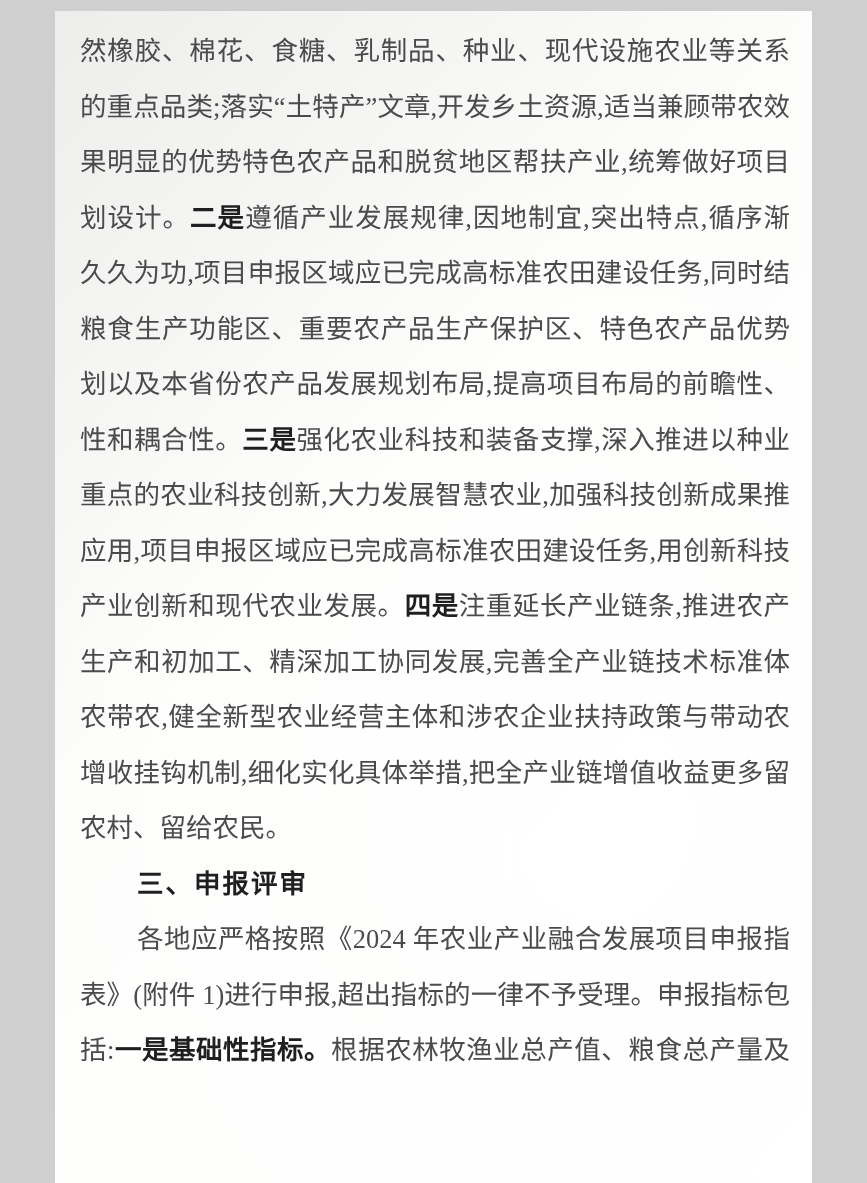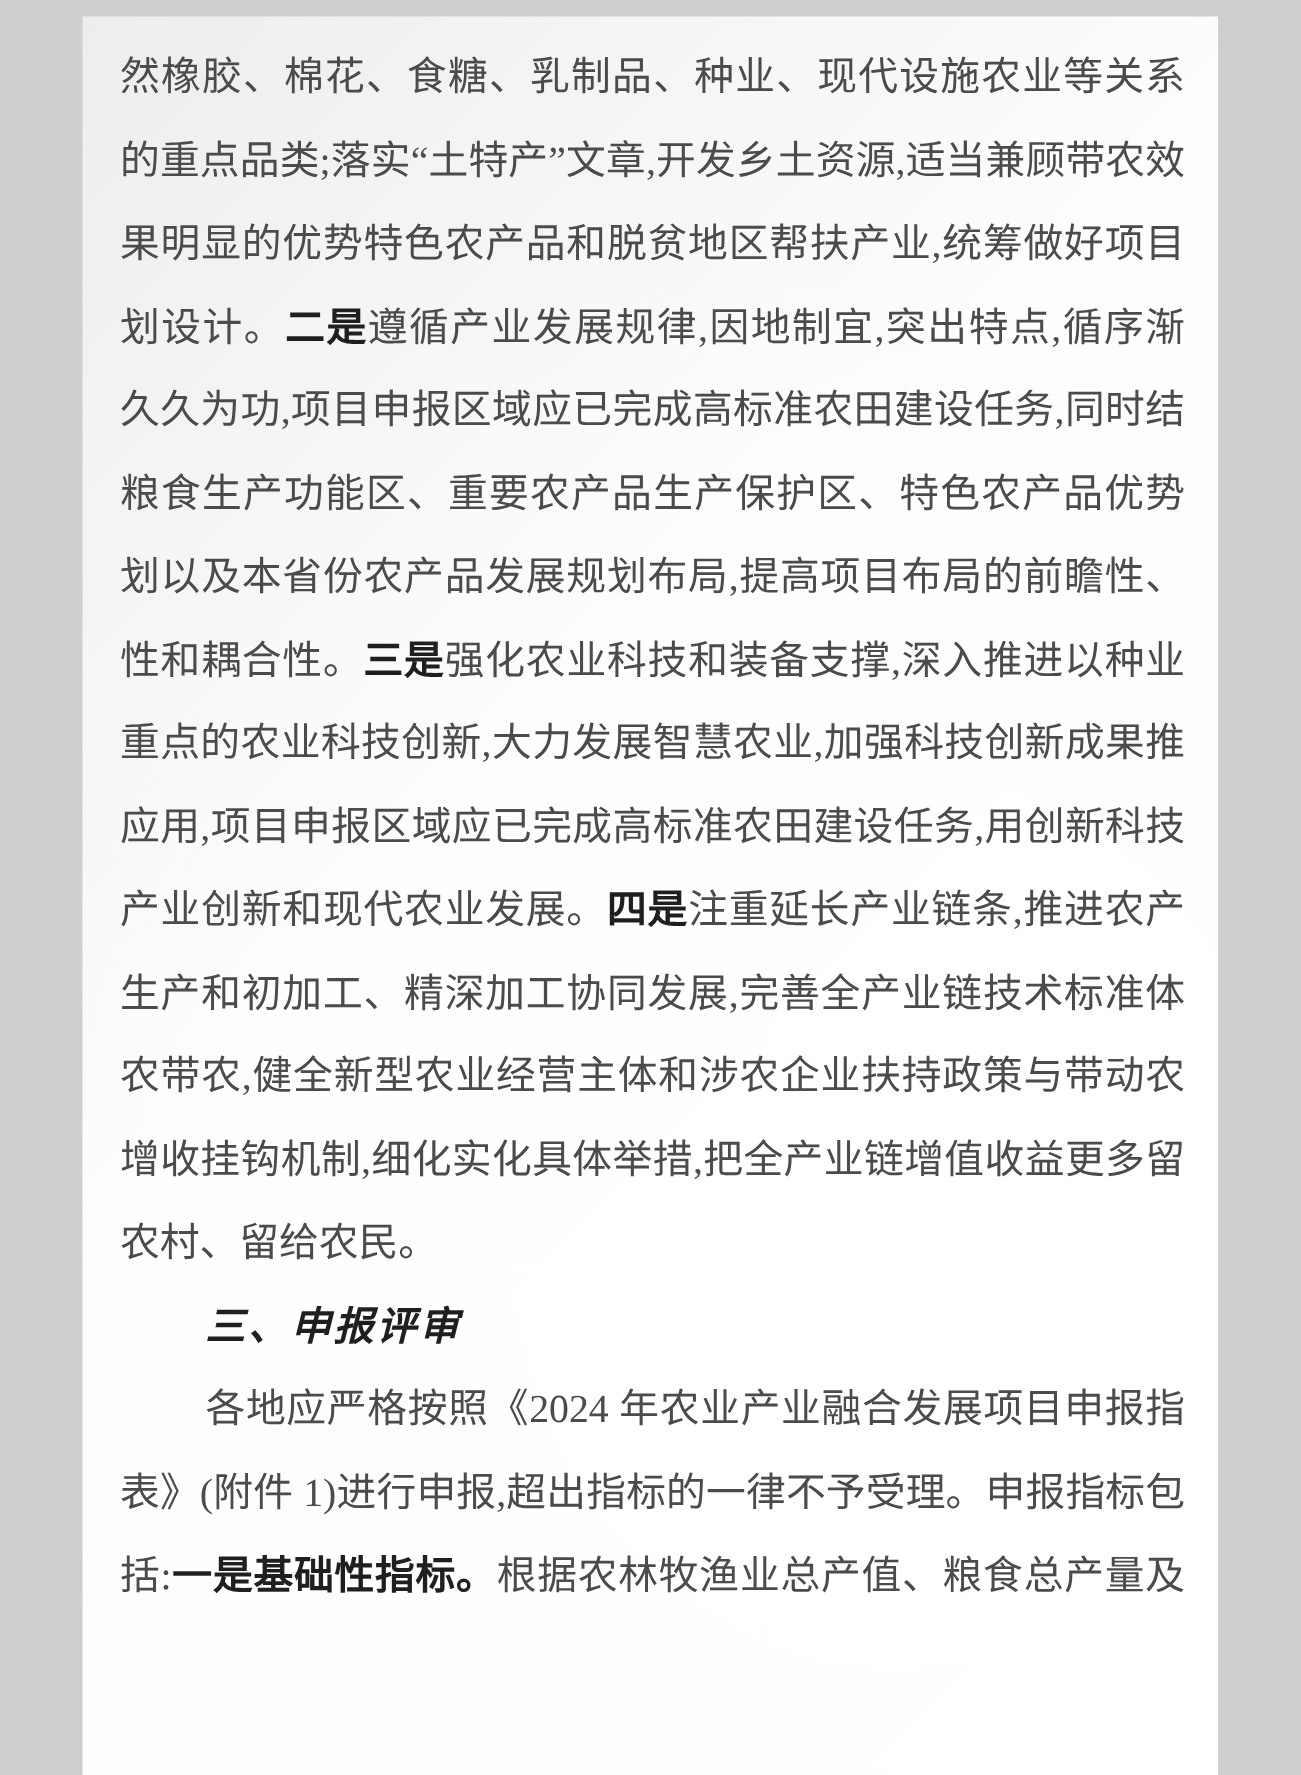--- a/index.html
+++ b/index.html
@@ -40,21 +40,20 @@
     text-align:justify;
     text-align-last:justify;
     text-justify:inter-character;
   }
   .line.indent{
     text-indent:2.15em;
   }
   .line.heading{
     font-family:"Liberation Sans","DejaVu Sans",sans-serif;
     letter-spacing:2px;
-    font-style:italic;
   }
   .seg{ white-space:pre-wrap; }
   .seg.bold{
     font-weight:700;
     color:var(--emphasis);
   }
 </style>
 </head>
 <body>
 

